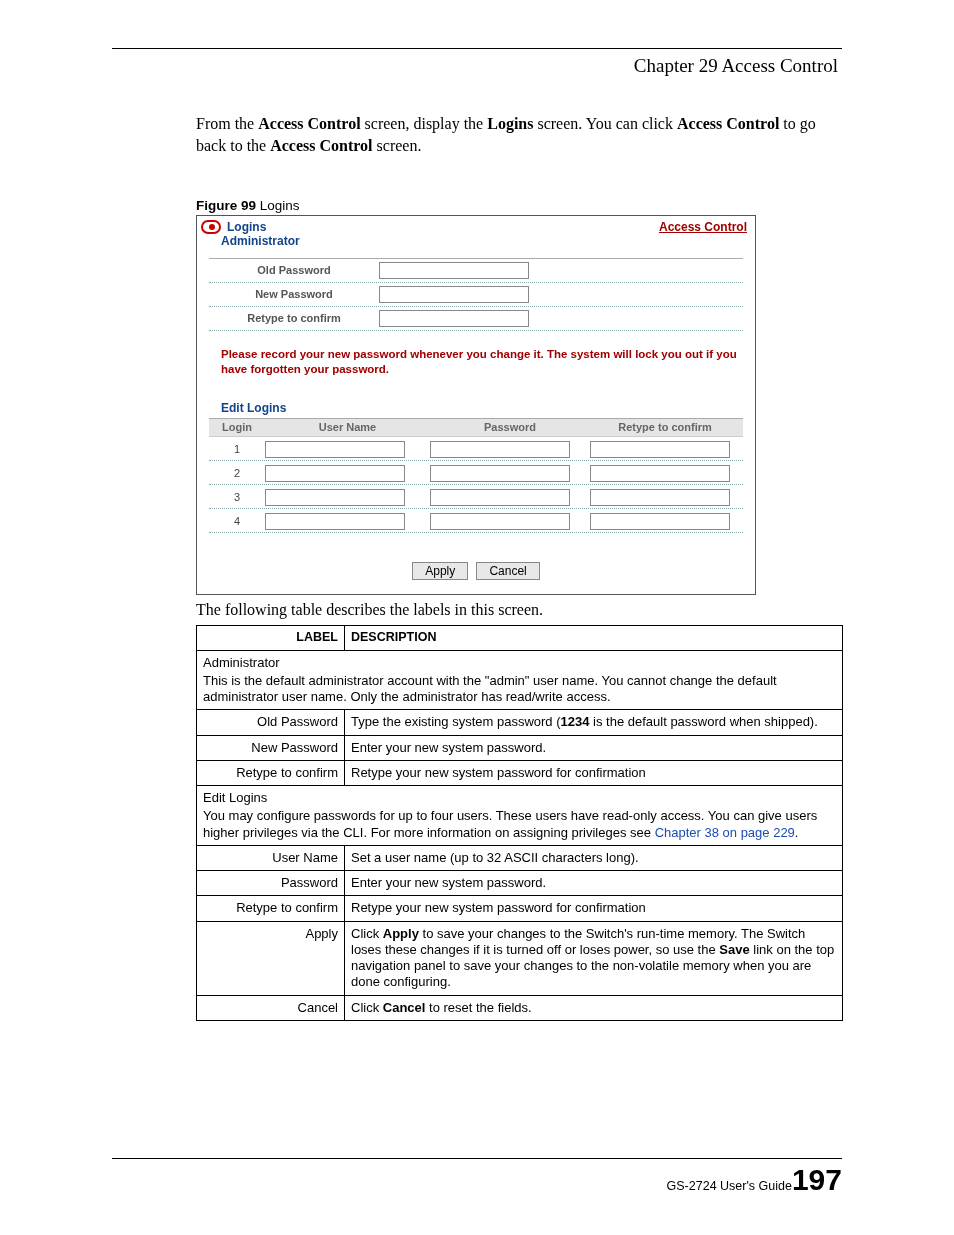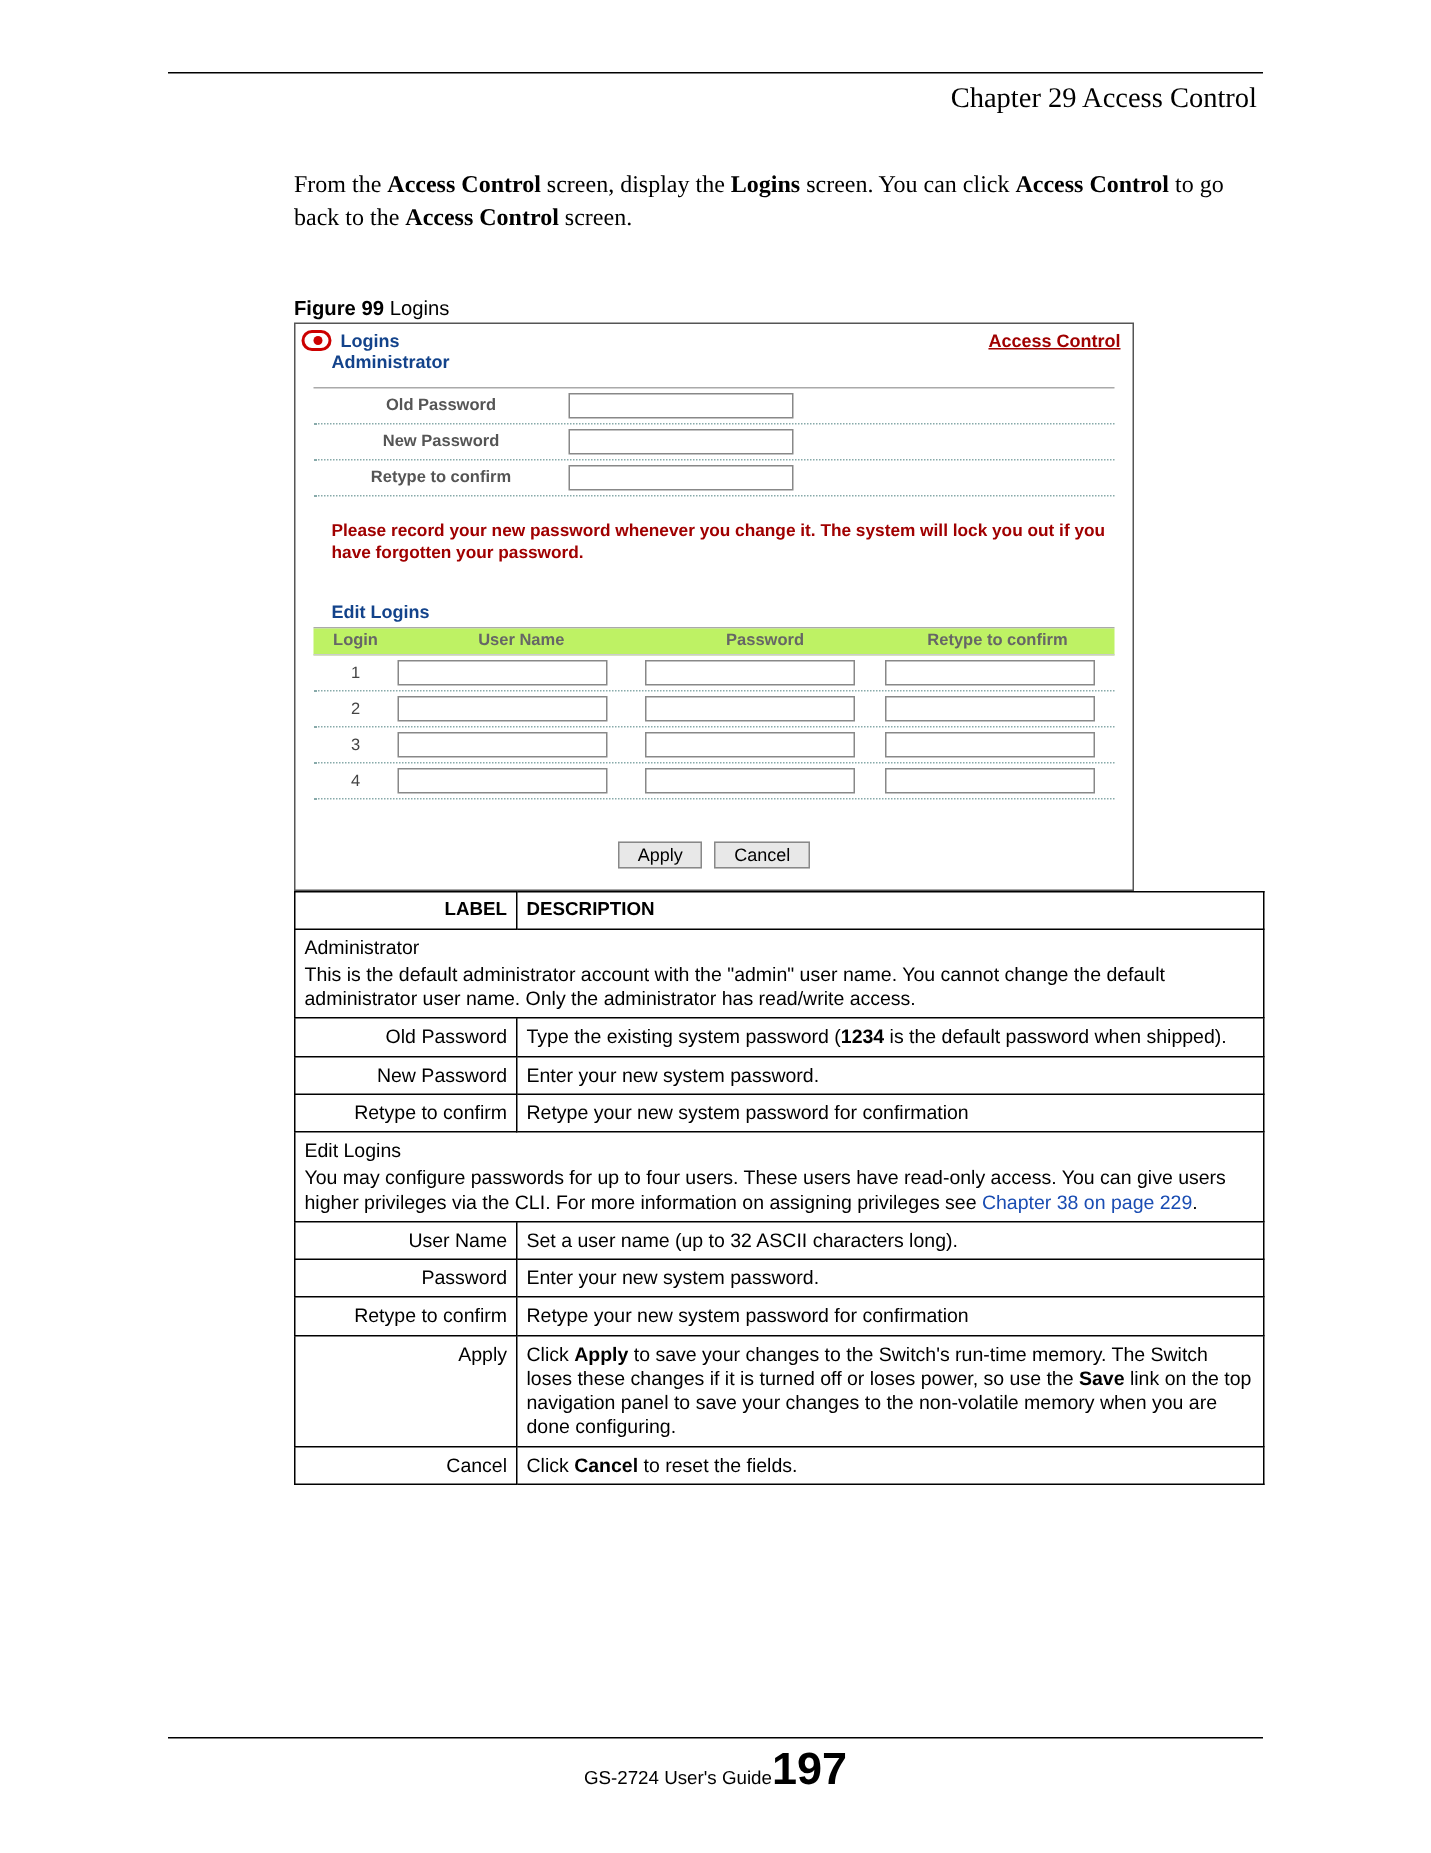--- a/index.html
+++ b/index.html
@@ -134,21 +134,21 @@
     }
     .logins-table {
       margin: 0 12px;
       border-top: 1px solid #aaa;
     }
     .logins-header, .logins-row {
       display: flex;
       border-bottom: 1px dotted #8aa;
     }
     .logins-header {
-      background: #bef264;
+      background: #e5e5e5;
       height: 18px;
       border-bottom: 1px solid #ccc;
     }
     .logins-header > div {
       font-size: 11px;
       color: #666;
       font-weight: bold;
       text-align: center;
       padding-top: 2px;
     }
@@ -215,21 +215,21 @@
     .desc-table a { color: #1a4db3; text-decoration: none; }
 
     .footer {
       position: absolute;
       bottom: 38px;
       left: 112px;
       right: 112px;
       border-top: 1px solid #000;
       padding-top: 4px;
       display: flex;
-      justify-content: center;
+      justify-content: flex-end;
       align-items: baseline;
     }
     .footer .guide {
       font-family: Arial, Helvetica, sans-serif;
       font-size: 12.5px;
     }
     .footer .pagenum {
       font-family: Arial, Helvetica, sans-serif;
       font-size: 30px;
       font-weight: bold;
@@ -314,20 +314,21 @@
         <div class="lg-col-pw"><input type="password" style=""></div>
         <div class="lg-col-rt"><input type="password" style=""></div>
       </div>
     </div>
     <div class="figure-btns">
       <button>Apply</button>
       <button>Cancel</button>
     </div>
   </div>
 
+  <p class="post-figure-para">The following table describes the labels in this screen.</p>
 
 
   <table class="desc-table">
     <tbody>
         <tr>
       <th class="label-col">LABEL</th>
       <th>DESCRIPTION</th>
     </tr>
     <tr>
       <td colspan="2">

